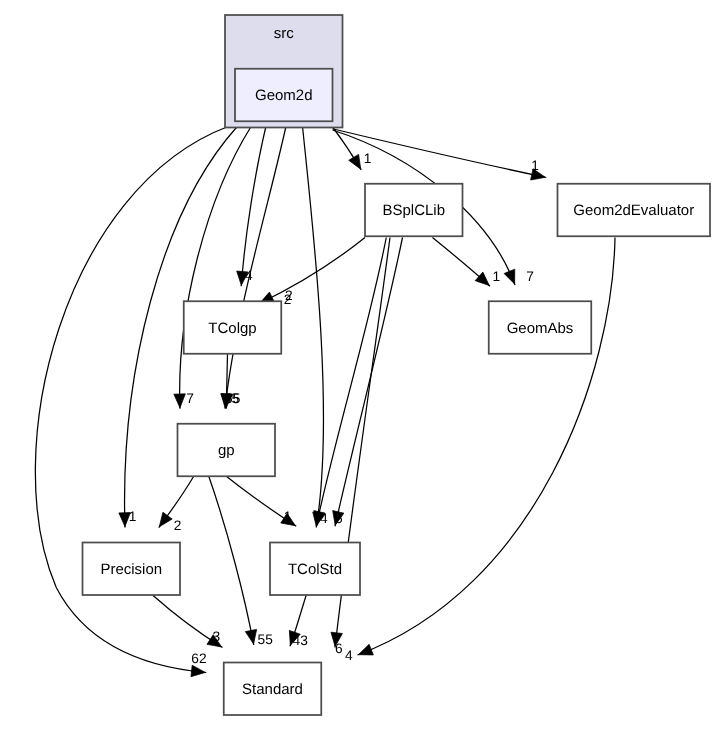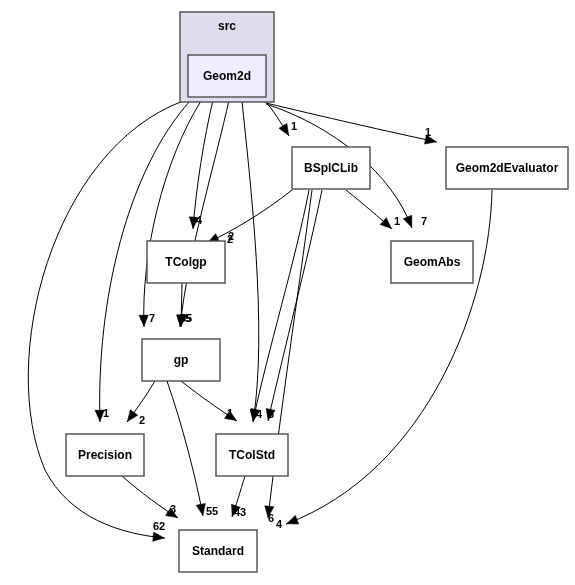--- a/index.html
+++ b/index.html
@@ -1,21 +1,21 @@
 <!DOCTYPE html>
 <html><head>
 <meta charset="utf-8">
 <title>Geom2d dependency graph</title>
 <style>
   html,body{margin:0;padding:0;background:#ffffff;}
   body{
     width:575px;height:585px;overflow:hidden;
     font-family:"Liberation Sans", sans-serif;
   }
-  #graph{position:relative;width:575px;height:496px;font-weight:bold;}
+  #graph{position:relative;width:575px;height:496px;}
   svg{position:absolute;left:0;top:0;width:575px;height:585px;}
   .node-label{
     font-family:"Liberation Sans", sans-serif;
     font-size:12px;
     fill:#000000;
     text-anchor:middle;
     dominant-baseline:middle;
   }
   .cluster-label{
     font-family:"Liberation Sans", sans-serif;

